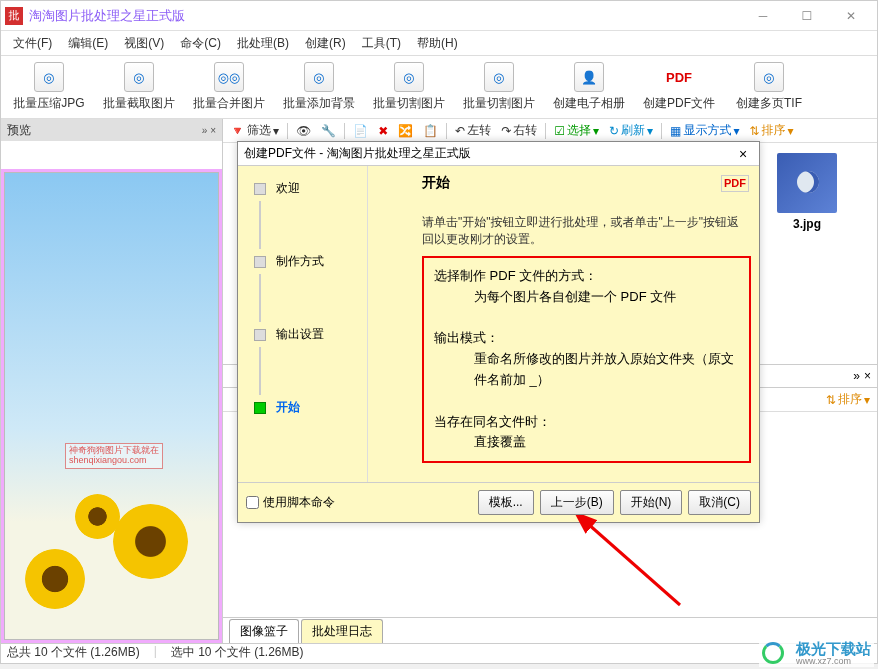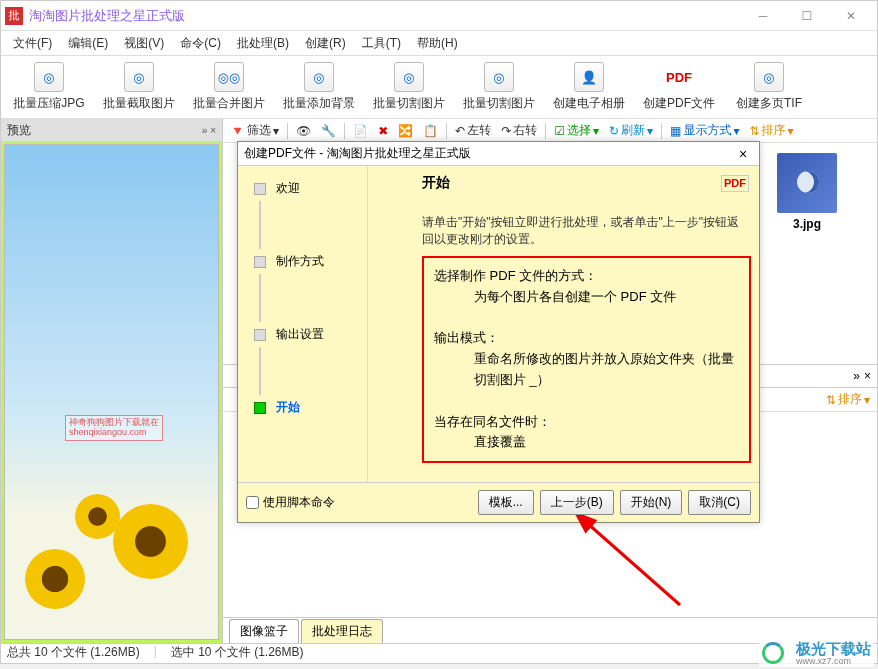--- a/index.html
+++ b/index.html
@@ -22,21 +22,21 @@
     .maintoolbar { height: 64px; display: flex; align-items: center; border-top: 1px solid #ddd; border-bottom: 1px solid #ddd; padding: 2px 4px; gap: 2px; overflow:hidden;}
     .tool-btn { width: 88px; height: 56px; display: flex; flex-direction: column; align-items: center; justify-content: center; gap: 3px; font-size: 12px; color: #333; border-radius:2px;}
     .tool-icn { width: 30px; height: 30px; border: 1px solid #bbb; background: linear-gradient(#fff,#eee); border-radius: 3px; display: flex; align-items: center; justify-content: center; font-size: 13px; color: #0066cc; }
     .tool-icn.pdf { border:none; background:none; color:#d00; font-weight:bold;}
     
     
     .content-area { flex: 1; display: flex; overflow: hidden; }
     .left-panel { width: 222px; border-right: 1px solid #ccc; display: flex; flex-direction: column; }
     .panel-header { background: #e0e0e0; height: 22px; display: flex; align-items: center; padding: 0 6px; font-size: 12px; color: #333; justify-content: space-between; }
     .panel-header .dd { color: #555; font-size:10px;}
-    .preview-img { flex: 1; background: #bef264; padding: 3px; display: flex; }
+    .preview-img { flex: 1; background: #f0abfc; padding: 3px; display: flex; margin-top: 28px; }
     .preview-img .sunflower { flex:1; background: linear-gradient(to bottom, #8bc8f2 0%, #cfe9f7 55%, #f5f5e5 75%); position: relative; overflow: hidden; border: 1px solid #bbb;}
     .sunflower::before { content:''; position:absolute; left:20px; bottom:30px; width:60px; height:60px; background: radial-gradient(circle, #6b4100 30%, #f5c400 32%, #f5c400 70%, transparent 72%); border-radius:50%;}
     .sunflower::after { content:''; position:absolute; right:30px; bottom:60px; width:75px; height:75px; background: radial-gradient(circle, #6b4100 28%, #f5c400 30%, #f5c400 70%, transparent 72%); border-radius:50%;}
     .sf3 { position:absolute; left:70px; bottom:100px; width:45px; height:45px; background: radial-gradient(circle, #6b4100 28%, #f5c400 30%, #f5c400 70%, transparent 72%); border-radius:50%;}
     .watermark-box { position:absolute; top:270px; left:60px; border:1px solid #d88; padding:2px 3px; font-size:9px; color:#d55; line-height:1.1; background:rgba(255,255,255,0.4);}
     
     
     .right-area { flex: 1; display: flex; flex-direction: column; background:#fff; }
     .thumb-toolbar { height: 24px; border-bottom: 1px solid #ddd; display: flex; align-items: center; padding: 0 3px; gap: 2px; font-size: 12px; }
     .tb-item { padding: 2px 4px; display: flex; align-items: center; gap: 2px; color: #333; white-space:nowrap;}
@@ -251,21 +251,21 @@
       <div class="dlg-header">
         <span class="h">开始</span>
         <span class="pdf-ic">PDF</span>
       </div>
       <div class="dlg-desc">请单击"开始"按钮立即进行批处理，或者单击"上一步"按钮返回以更改刚才的设置。</div>
       <div class="red-box">
         <div><span>选择制作 PDF 文件的方式：</span></div>
         <div style="padding-left:40px;">为每个图片各自创建一个 PDF 文件</div>
         <br>
         <div><span>输出模式：</span></div>
-        <div style="padding-left:40px;">重命名所修改的图片并放入原始文件夹（批量切割图片 _）</div>
+        <div style="padding-left:40px;">重命名所修改的图片并放入原始文件夹（原文件名前加 _）</div>
         <br>
         <div><span>当存在同名文件时：</span></div>
         <div style="padding-left:40px;">直接覆盖</div>
       </div>
       <div style="flex:1"></div>
     </div>
   </div>
   <div class="dlg-footer">
     <label class="chk">
       <input type="checkbox" style="">

